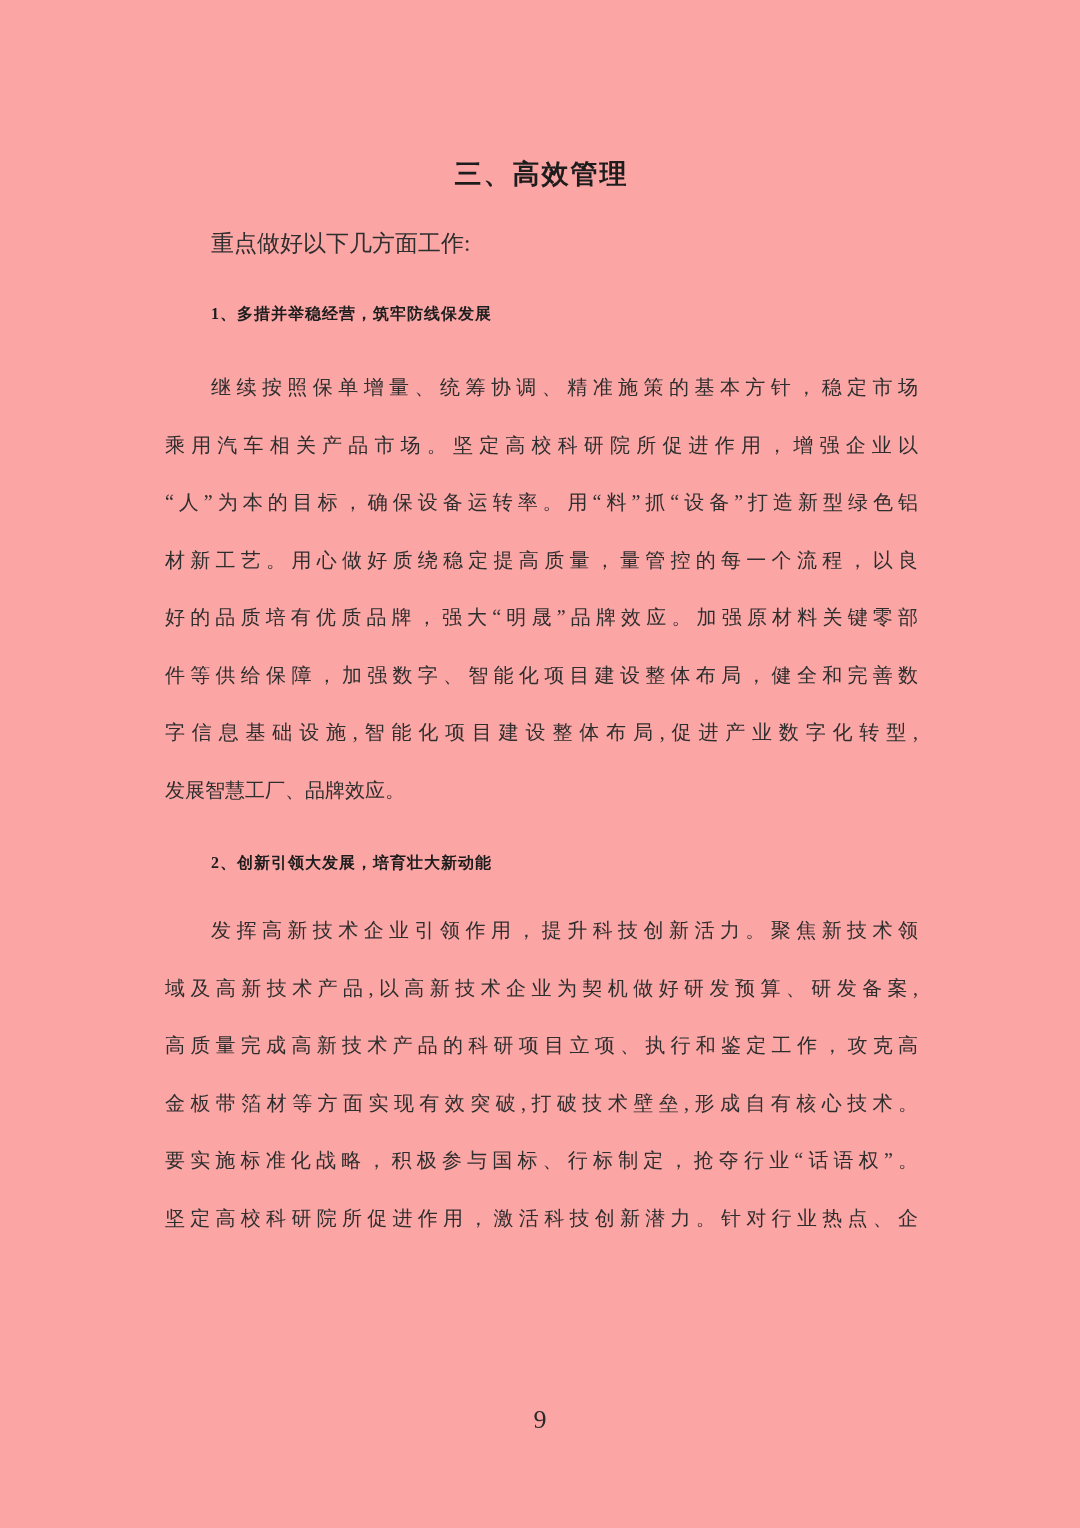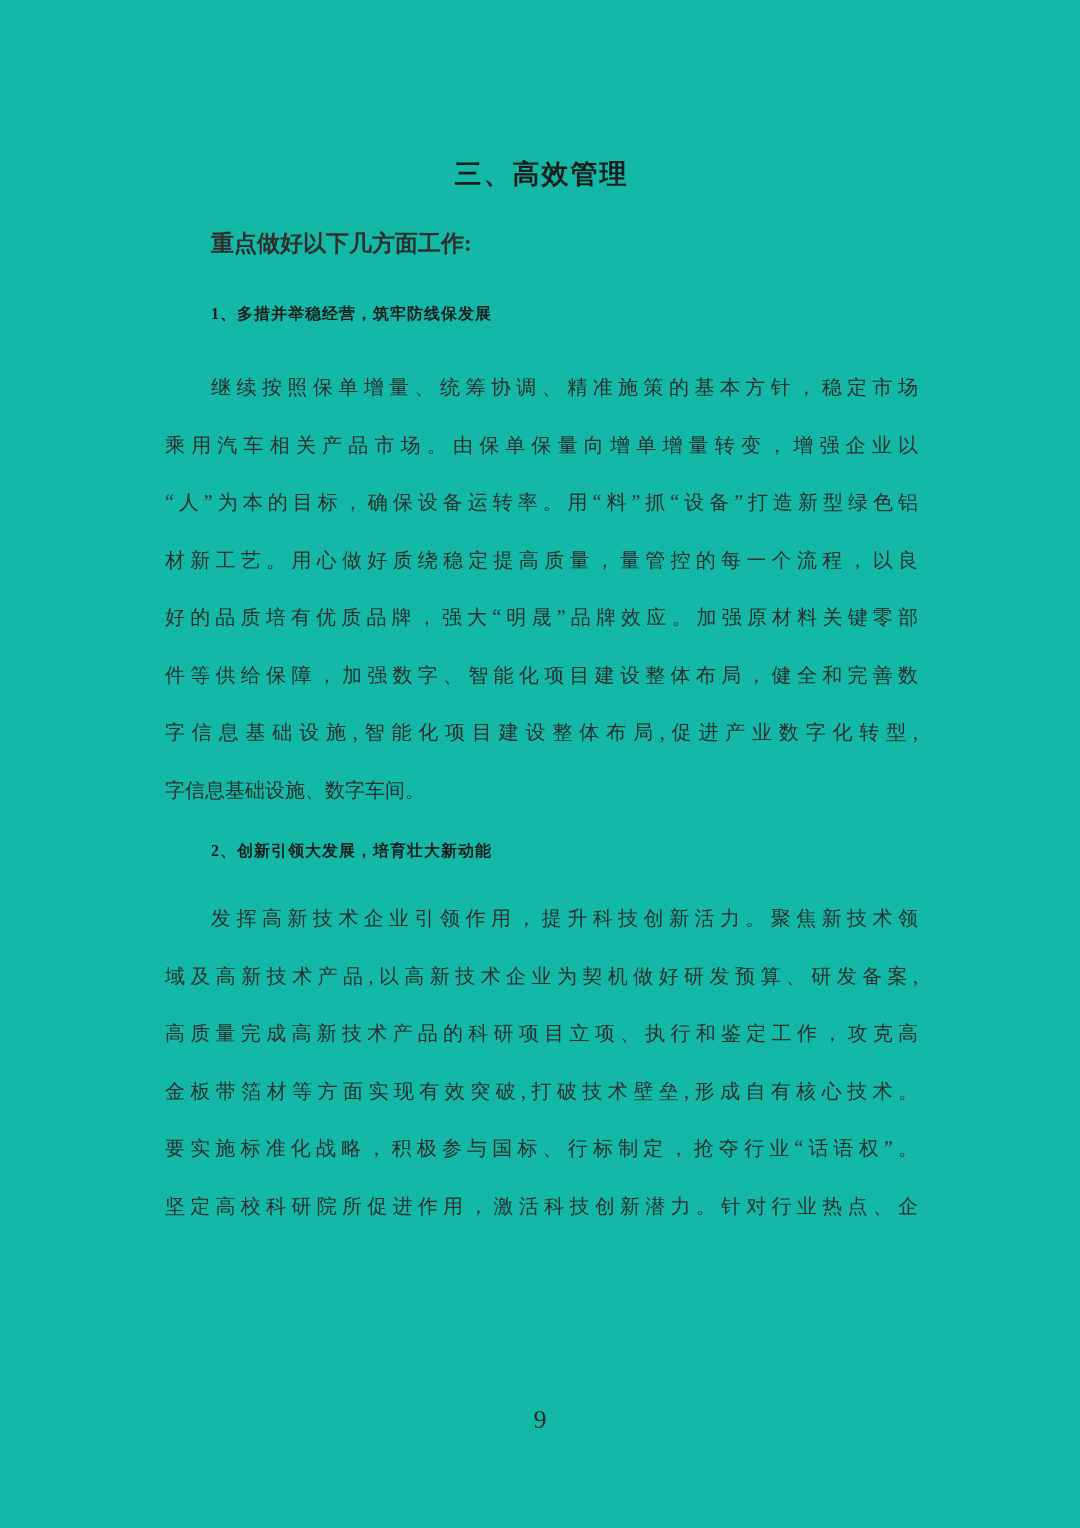--- a/index.html
+++ b/index.html
@@ -5,21 +5,21 @@
   html, body {
     margin: 0;
     padding: 0;
     background: #e8e8e8;
   }
   .page {
     position: relative;
     width: 1080px;
     height: 1528px;
     margin: 0 auto;
-    background: #14b8a6;
+    background: #fca5a5;
     overflow: hidden;
     font-family: "Liberation Serif", "DejaVu Serif", serif;
     color: #2e2e2e;
   }
   .doc-body {
     position: absolute;
     left: 165px;
     top: 0;
     width: 753px;
   }
@@ -32,38 +32,37 @@
     text-align: center;
     color: #1d1d1d;
     letter-spacing: 2px;
   }
   .block-lead {
     margin-top: 29px;
     line-height: 40px;
     font-size: 23px;
     text-indent: 46px;
     white-space: nowrap;
-    font-weight: bold;
   }
   .block-heading {
     margin-top: 30px;
     line-height: 40px;
     font-size: 16px;
     font-weight: bold;
     color: #1d1d1d;
     text-indent: 46px;
     white-space: nowrap;
     letter-spacing: 1px;
   }
   .block-paragraph {
     margin-top: 25px;
     font-size: 20px;
   }
   
-  .doc-body > :nth-child(5) { margin-top: 12px; }  
+  .doc-body > :nth-child(5) { margin-top: 24px; }  
   .doc-body > :nth-child(6) { margin-top: 19px; }  
   .para-line {
     line-height: 57.5px;
     height: 57.5px;
     text-align: justify;
     text-align-last: justify;
     text-justify: inter-character;
     white-space: nowrap;
     overflow: hidden;
   }
@@ -85,27 +84,27 @@
 <body>
 
 <div class="page">
   <div class="doc-body">
     <div class="doc-title">三、高效管理</div>
 
   <div class="block-lead">重点做好以下几方面工作:</div>
       <div class="block-heading">1、多措并举稳经营，筑牢防线保发展</div>
       <div class="block-paragraph">
         <div class="para-line first">继续按照保单增量、统筹协调、精准施策的基本方针，稳定市场</div>
-        <div class="para-line">乘用汽车相关产品市场。由保单保量向增单增量转变，增强企业以</div>
+        <div class="para-line">乘用汽车相关产品市场。坚定高校科研院所促进作用，增强企业以</div>
         <div class="para-line">“人”为本的目标，确保设备运转率。用“料”抓“设备”打造新型绿色铝</div>
         <div class="para-line">材新工艺。用心做好质绕稳定提高质量，量管控的每一个流程，以良</div>
         <div class="para-line">好的品质培有优质品牌，强大“明晟”品牌效应。加强原材料关键零部</div>
         <div class="para-line">件等供给保障，加强数字、智能化项目建设整体布局，健全和完善数</div>
         <div class="para-line">字信息基础设施,智能化项目建设整体布局,促进产业数字化转型,</div>
-        <div class="para-line para-end">字信息基础设施、数字车间。</div>
+        <div class="para-line para-end">发展智慧工厂、品牌效应。</div>
       </div>
       <div class="block-heading">2、创新引领大发展，培育壮大新动能</div>
       <div class="block-paragraph">
         <div class="para-line first">发挥高新技术企业引领作用，提升科技创新活力。聚焦新技术领</div>
         <div class="para-line">域及高新技术产品,以高新技术企业为契机做好研发预算、研发备案,</div>
         <div class="para-line">高质量完成高新技术产品的科研项目立项、执行和鉴定工作，攻克高</div>
         <div class="para-line">金板带箔材等方面实现有效突破,打破技术壁垒,形成自有核心技术。</div>
         <div class="para-line">要实施标准化战略，积极参与国标、行标制定，抢夺行业“话语权”。</div>
         <div class="para-line">坚定高校科研院所促进作用，激活科技创新潜力。针对行业热点、企</div>
       </div>

